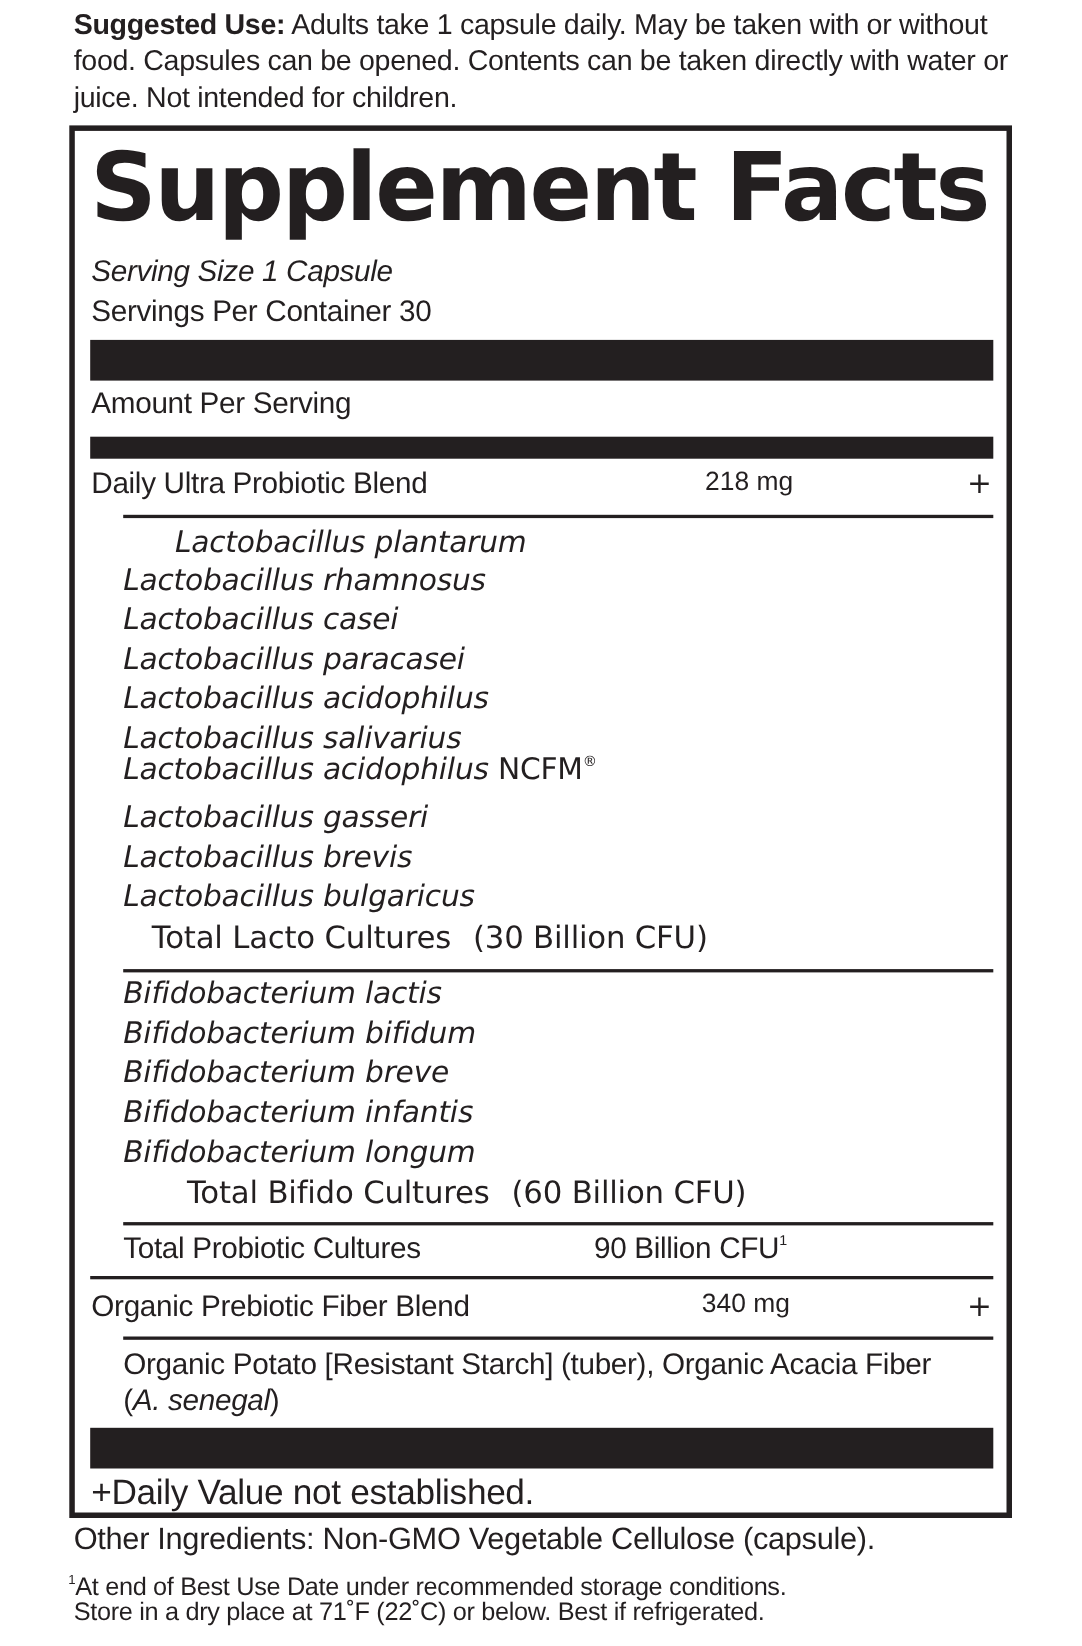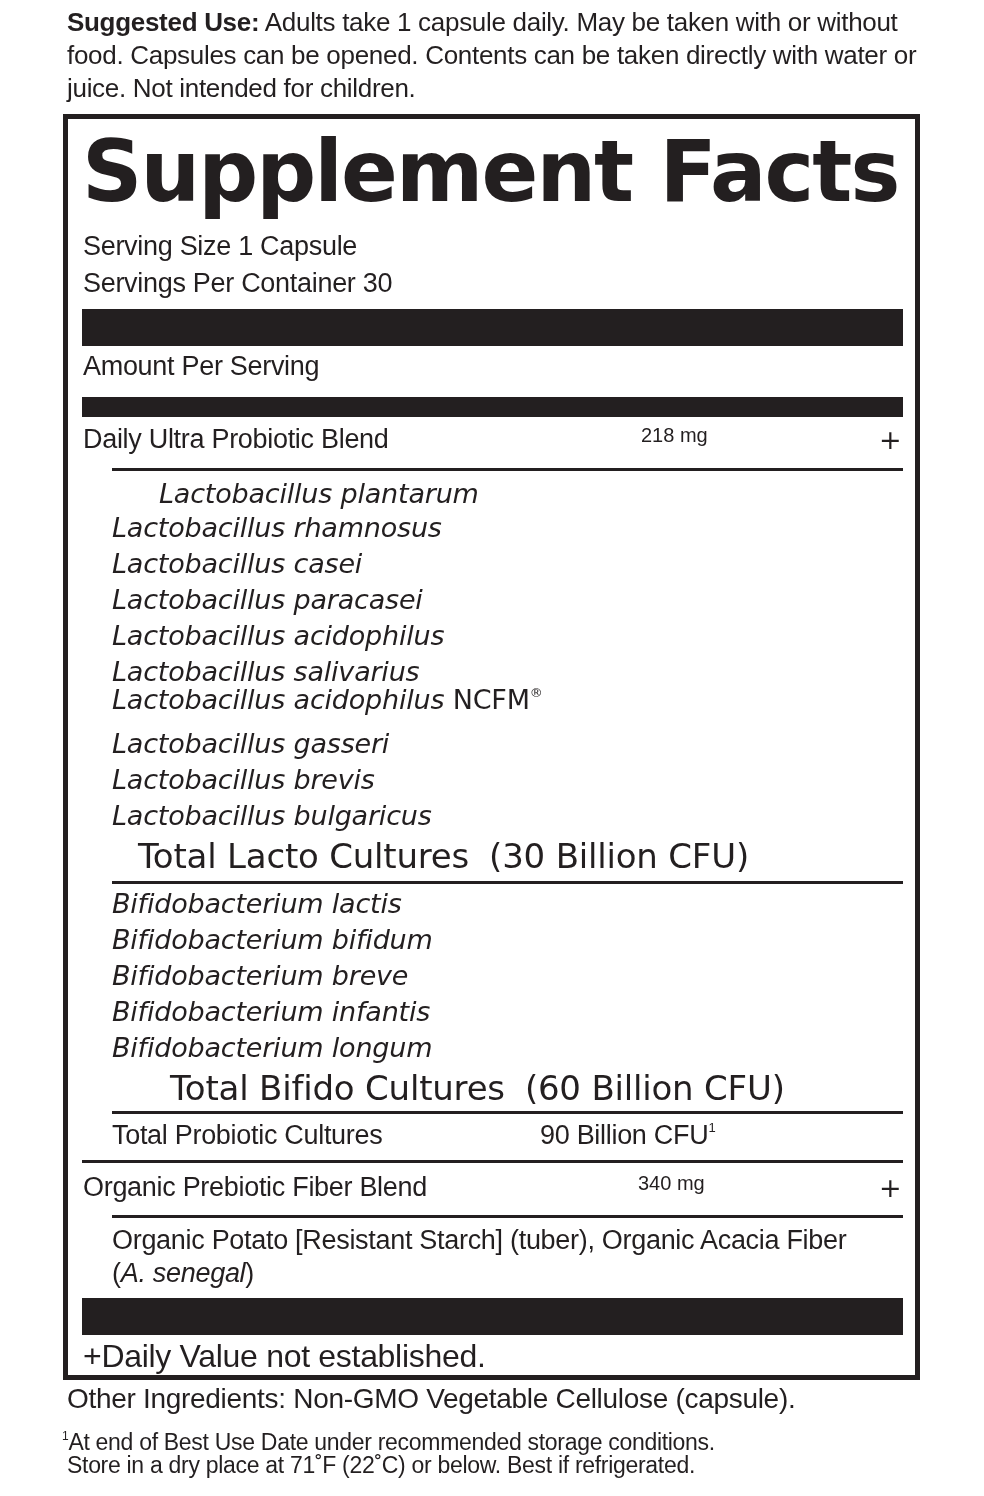--- a/index.html
+++ b/index.html
@@ -17,47 +17,47 @@
 
   
   .box { position: absolute; left: 63px; top: 114px; width: 847px; height: 1256px;
          border: 5px solid #231f20; }
   .title { left: 82px; top: 116px; font-size: 86px; font-weight: bold; letter-spacing: -2px;
            line-height: 110px; transform: scaleX(0.975); transform-origin: left top; }
   .serving { left: 83px; font-size: 27px; line-height: 34px; letter-spacing: -0.3px; }
   .bar { position: absolute; left: 82px; width: 821px; background: #231f20; }
   .hline { position: absolute; height: 3px; background: #231f20; }
   .row-label { font-size: 27px; letter-spacing: -0.3px; }
-  .amt { font-size: 20px; }
+  .amt { font-size: 24px; }
   .plus { font-size: 27px; }
   .strain { left: 112px; font-size: 27px; font-style: italic; letter-spacing: -0.2px; }
   .strain .reg { font-style: normal; }
   .strain sup { font-size: 13px; font-style: normal; vertical-align: 12px; }
-  .total { left: 138px; font-size: 34px; letter-spacing: -0.2px; }
+  .total { left: 138px; font-size: 28px; letter-spacing: -0.2px; }
   .total .cfu { margin-left: 20px; }
   .fiber-desc { left: 112px; font-size: 27px; letter-spacing: -0.3px; line-height: 33px; }
   .dv { left: 83px; top: 1338px; font-size: 32px; letter-spacing: -0.3px; }
 
   
   .other { left: 67px; top: 1383px; font-size: 28px; letter-spacing: -0.3px; }
   .footnote { left: 62px; font-size: 23px; letter-spacing: -0.3px; line-height: 29px; }
   .footnote sup { font-size: 12px; vertical-align: 10px; }
 </style>
 </head>
 <body>
 
 <div class="abs suggested condensed">
   <span class="lbl">Suggested Use:</span><span> Adults take 1 capsule daily. May be taken with or without food. Capsules can be opened. Contents can be taken directly with water or juice. Not intended for children.</span>
 </div>
 
 <div class="box"></div>
 
 <div class="abs title">Supplement Facts</div>
 
-<div class="abs serving condensed" style="top:229px;">Serving Size 1 Capsule</div>
+<div class="abs serving condensed" style="top:229px;font-style:italic;">Serving Size 1 Capsule</div>
 <div class="abs serving condensed" style="top:266px;">Servings Per Container 30</div>
 
 <div class="bar" style="top:309px;height:37px;"></div>
 
 <div class="abs row-label b condensed" style="left:83px;top:351px;">Amount Per Serving</div>
 
 <div class="bar" style="top:397px;height:20px;"></div>
 
 <div class="abs row-label b condensed" style="left:83px;top:424px;">Daily Ultra Probiotic Blend</div>
 <div class="abs amt condensed" style="left:641px;top:424px;">218 mg</div>

